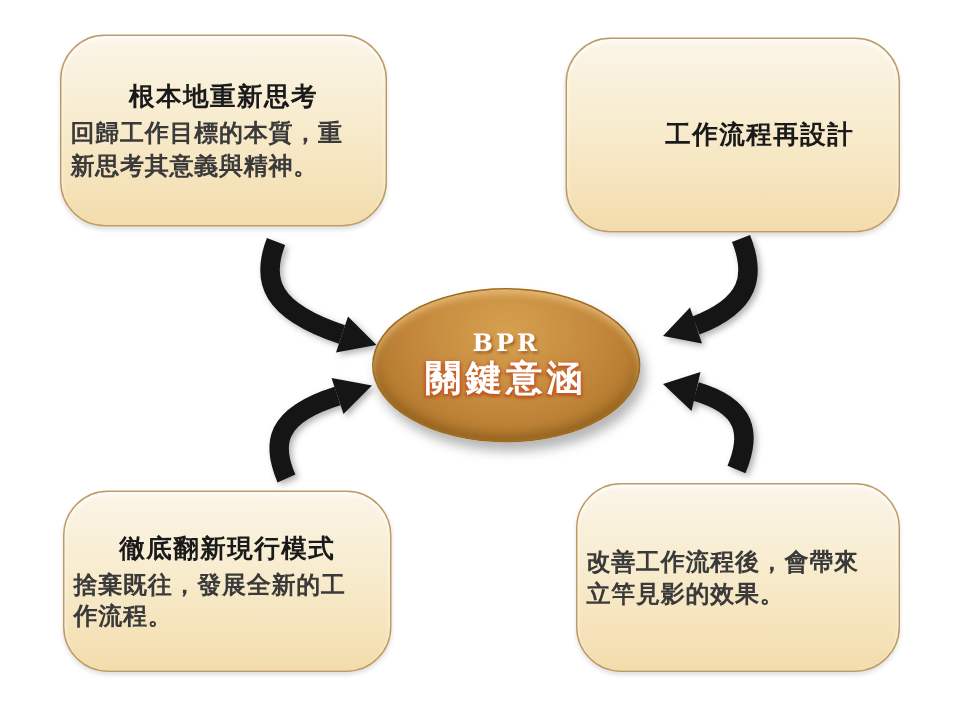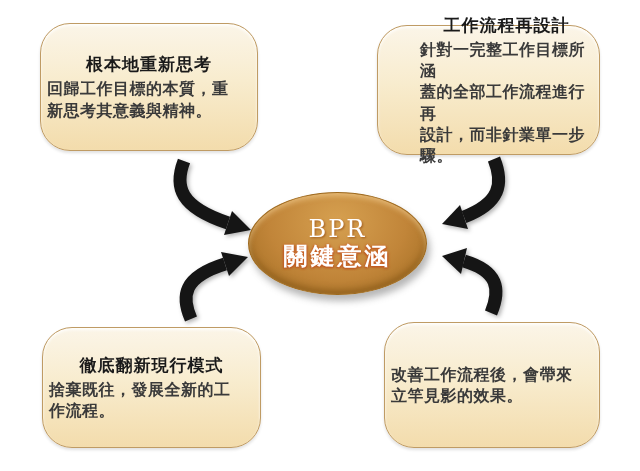--- a/index.html
+++ b/index.html
@@ -48,21 +48,21 @@
     position:absolute;
     left:248px; top:192px;
     width:177px; height:101px;
     border-radius:50%;
     background:radial-gradient(ellipse at 50% 28%,var(--ellipse-top) 0%,var(--ellipse-mid) 55%,var(--ellipse-bottom) 100%);
     border:1px solid var(--ellipse-bottom);
     box-shadow:inset 0 3px 5px rgba(255,220,160,.55), inset 0 -4px 7px rgba(95,58,0,.4), 3px 6px 7px rgba(95,95,95,.45);
     display:flex;flex-direction:column;align-items:center;justify-content:center;
   }
   #center-ellipse .l1{
-    font-weight:normal;font-size:24px;color:var(--ellipse-text);
+    font-weight:bold;font-size:16px;color:var(--ellipse-text);
     letter-spacing:2px;line-height:1.1;
     text-shadow:0 0 2px #e0a055, 1px 1px 2px rgba(130,60,10,.8);
   }
   #center-ellipse .l2{
     font-weight:bold;font-size:24px;color:var(--ellipse-text);
     letter-spacing:3px;line-height:1.2;
     text-shadow:0 0 3px #d4692f, 1px 1px 2px #b5541f, -1px 1px 2px #b5541f;
   }
 
   
@@ -77,23 +77,20 @@
 <div id="canvas">
 
   <div class="card" id="box-top-left">
     <p class="title">根本地重新思考</p>
     <p class="body">回歸工作目標的本質，重
 新思考其意義與精神。</p>
   </div>
 
   <div class="card" id="box-top-right">
     <p class="title">工作流程再設計</p>
-    <p class="body">針對一完整工作目標所涵
-蓋的全部工作流程進行再
-設計，而非針業單一步驟。</p>
   </div>
 
   <div class="card" id="box-bottom-left">
     <p class="title">徹底翻新現行模式</p>
     <p class="body">捨棄既往，發展全新的工
 作流程。</p>
   </div>
 
   <div class="card" id="box-bottom-right">
     <p class="body">改善工作流程後，會帶來

